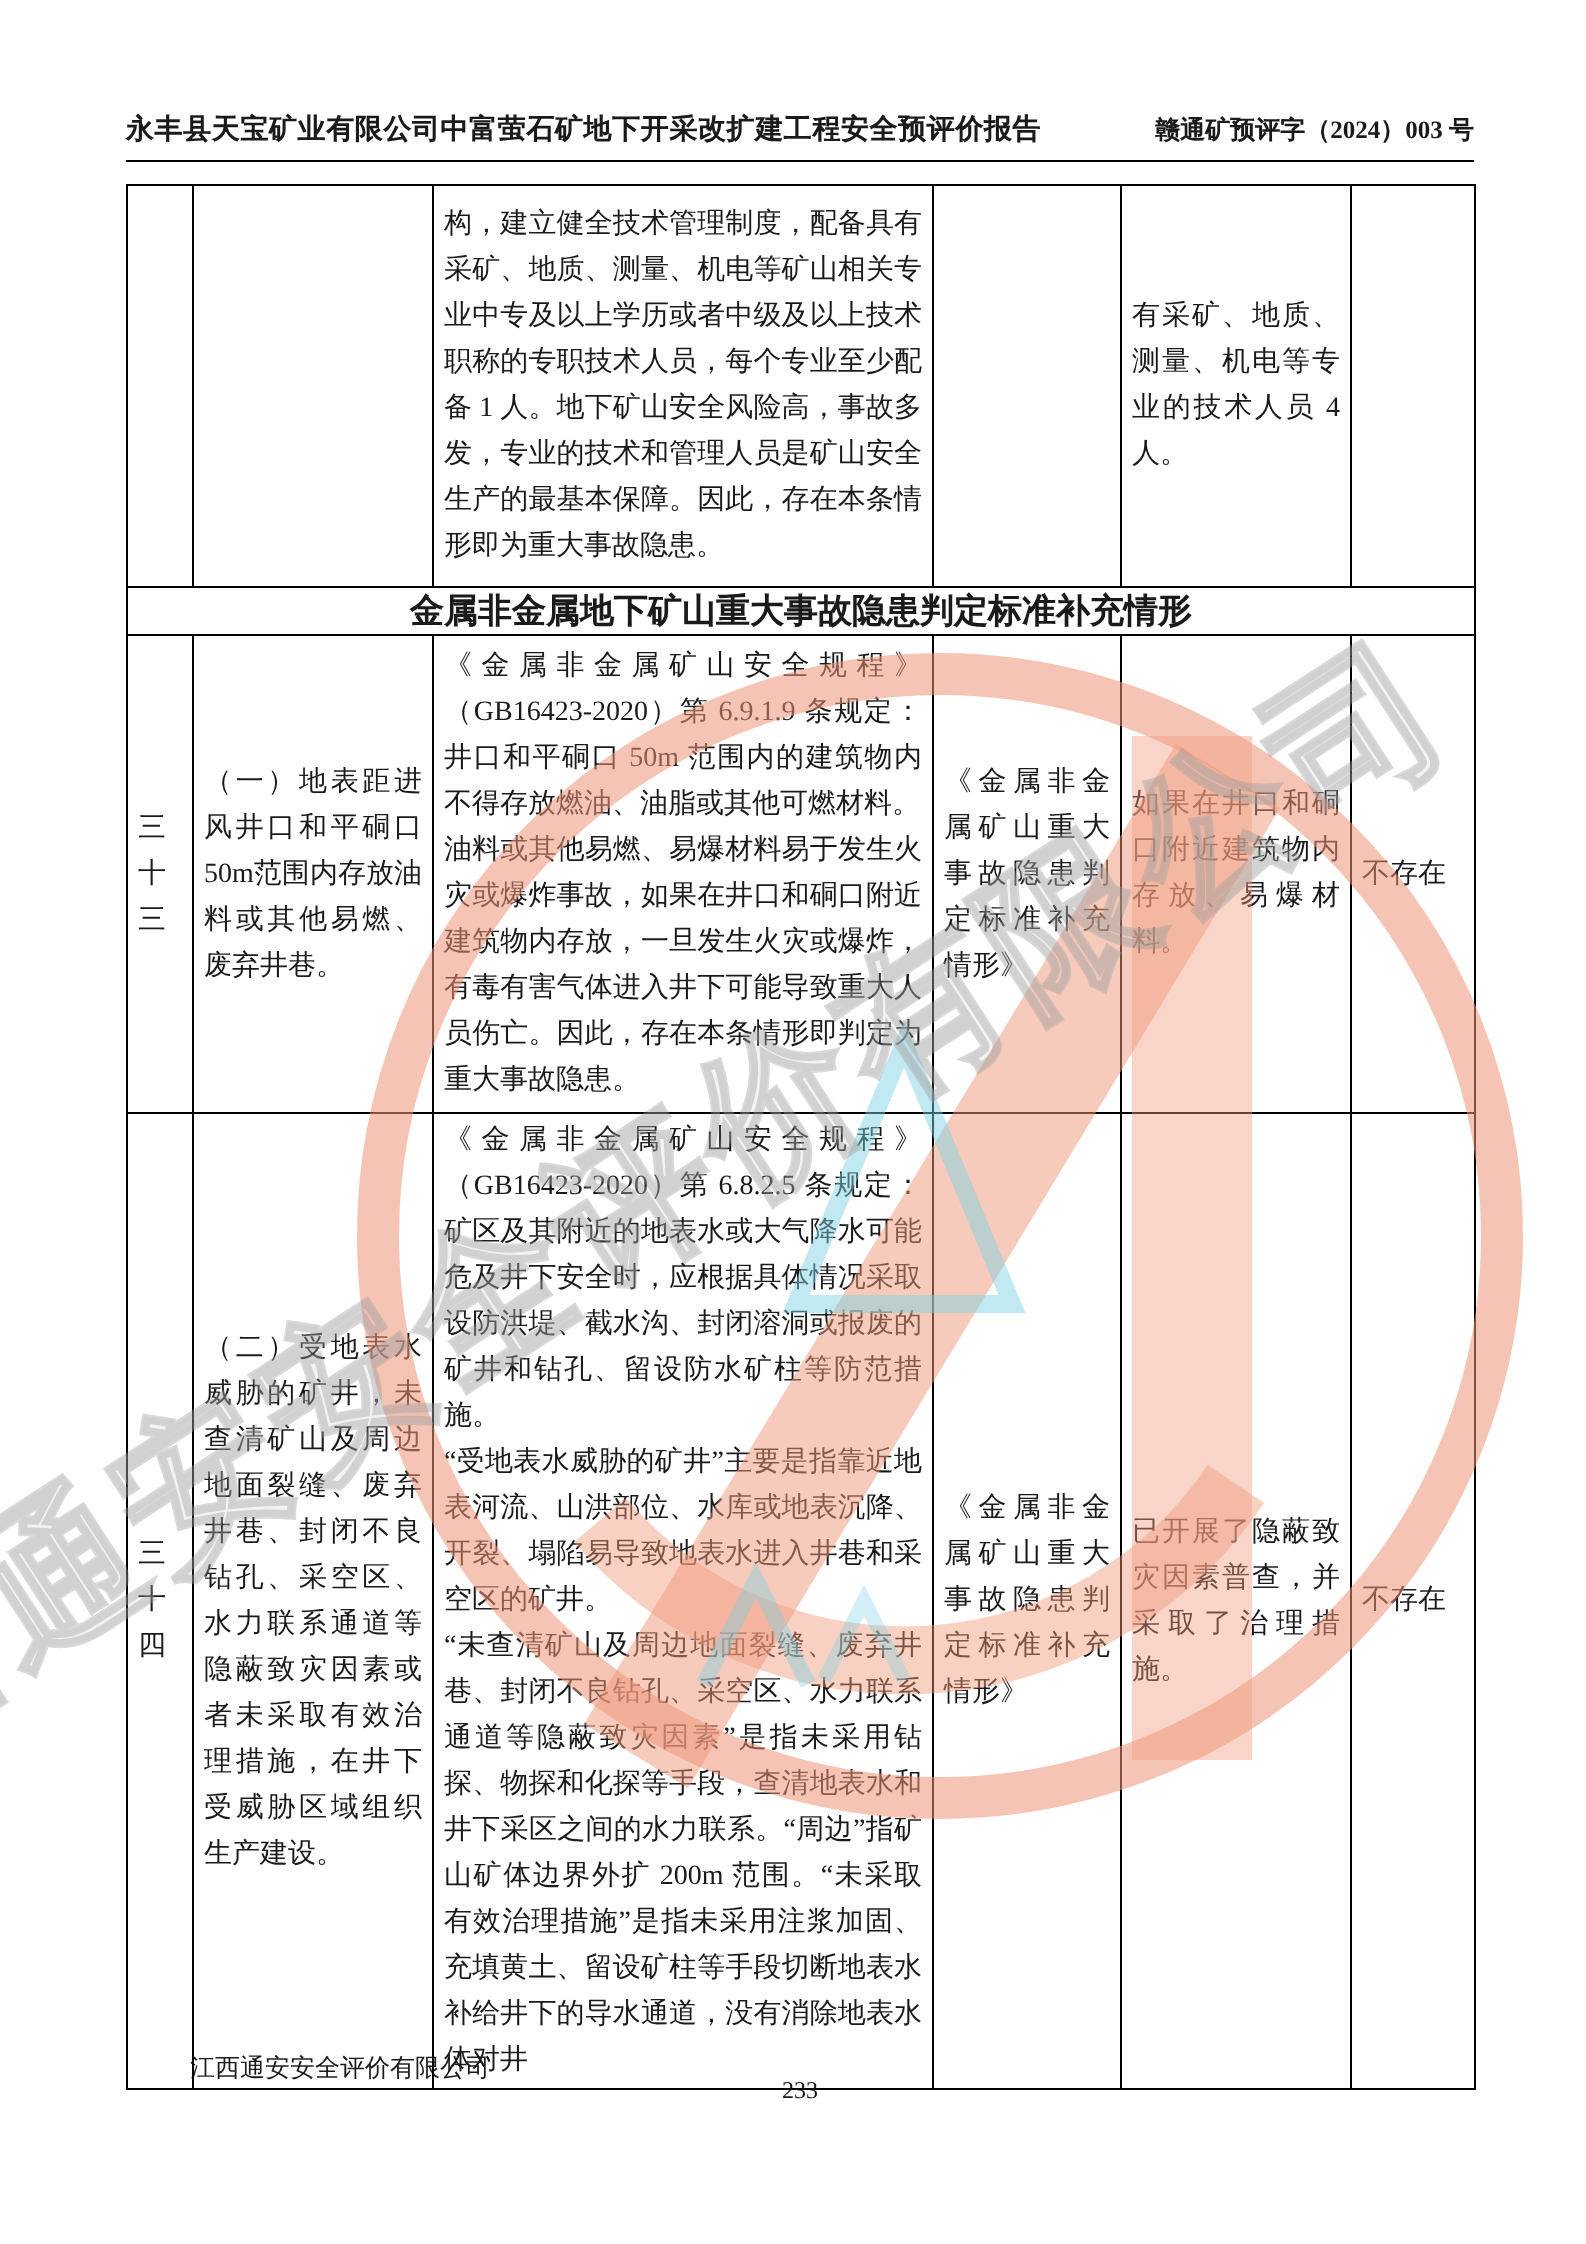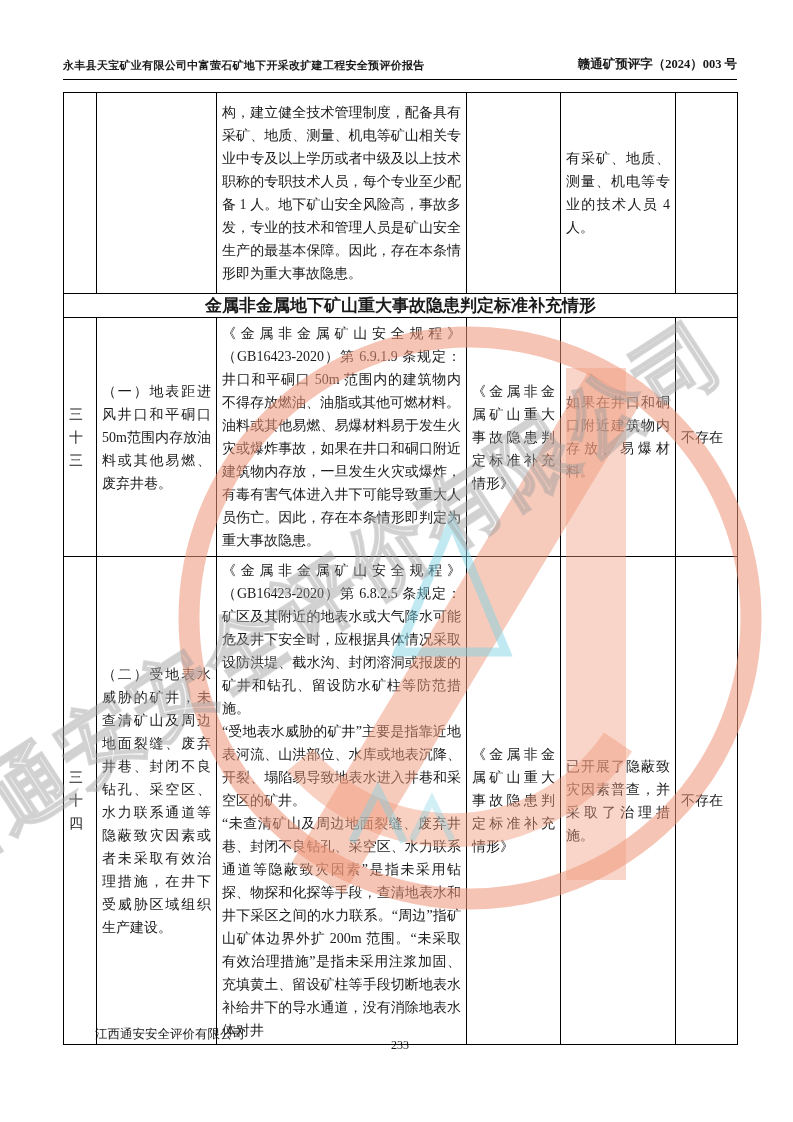--- a/index.html
+++ b/index.html
@@ -12,21 +12,21 @@
     overflow: hidden;
   }
 
   
   .page-header {
     position: absolute; left: 63px; top: 56px; width: 674px;
     border-bottom: 1.6px solid #000;
     padding-bottom: 6px;
     display: flex; justify-content: space-between; align-items: flex-end;
   }
-  .header-title { font-size: 11px; font-weight: 600; letter-spacing: 0.3px; }
+  .header-title { font-size: 14px; font-weight: 600; letter-spacing: 0.3px; }
   .header-docno { font-size: 12.5px; font-weight: 700; white-space: nowrap; }
 
   
   table.main-table {
     position: absolute; left: 63px; top: 92px;
     width: 674px; table-layout: fixed;
     border-collapse: collapse;
     z-index: 1;
   }
   table.main-table td {

